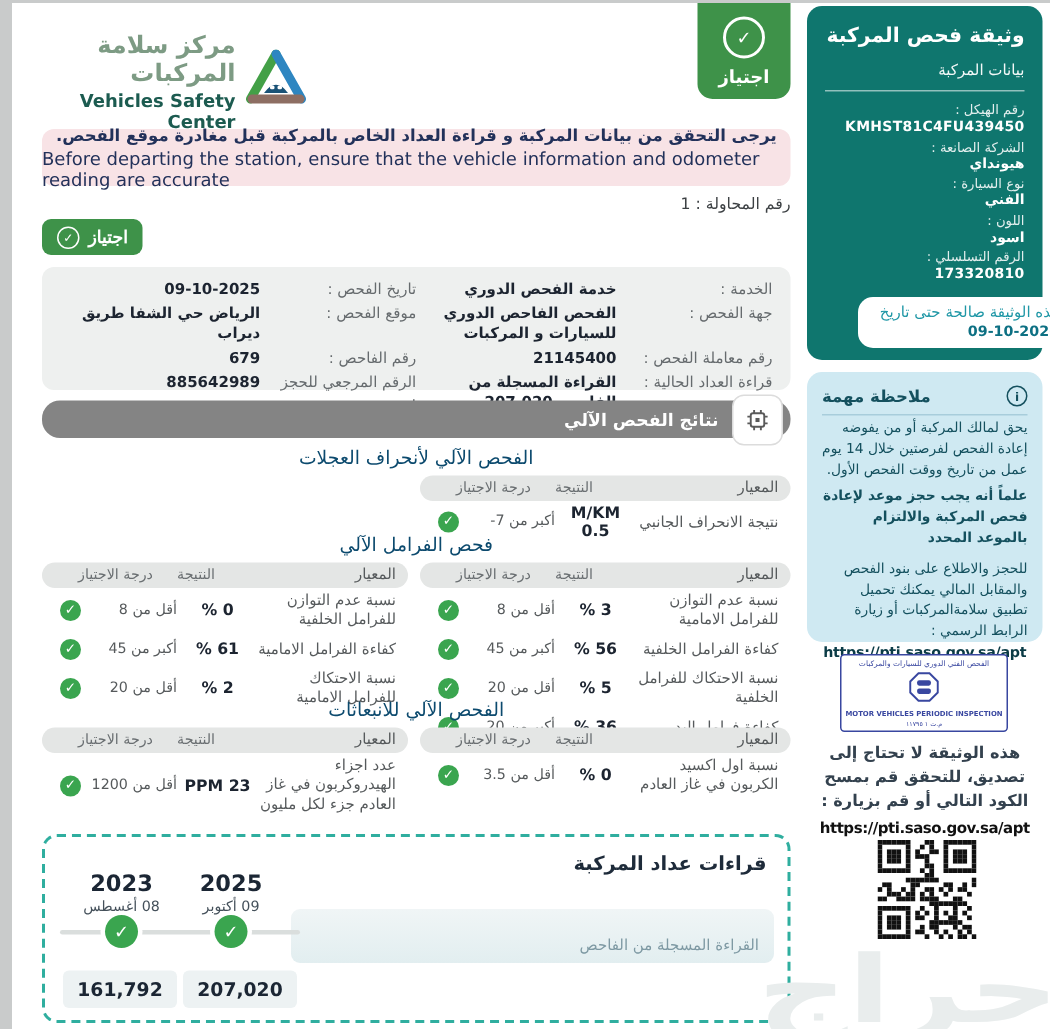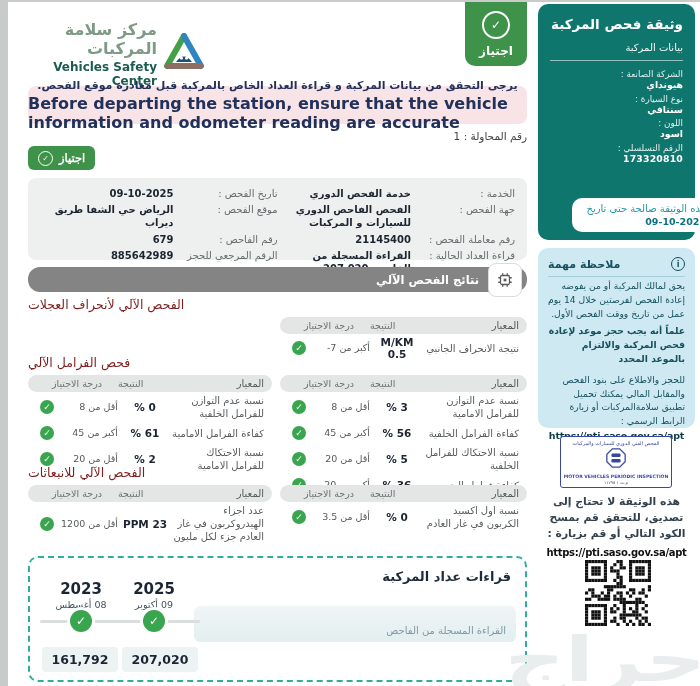--- a/index.html
+++ b/index.html
@@ -16,21 +16,21 @@
   .badge{left:465px;top:2px;width:62px;height:64px;background:#3e9249;border-radius:0 0 10px 10px;
          display:flex;flex-direction:column;align-items:center;justify-content:center;gap:5px}
   .badge-check{width:24px;height:24px;border:2px solid #fff;border-radius:50%;color:#fff;
          display:flex;align-items:center;justify-content:center;font-size:12px}
   .badge-check::before{content:"✓"}
   .badge-label{color:#fff;font-size:12px;font-weight:bold}
 
   .banner{left:28px;top:86px;width:499px;height:38px;background:#f8e3e6;border-radius:8px;
           display:flex;flex-direction:column;align-items:center;justify-content:center;gap:2px}
   .banner-ar{font-size:11px;font-weight:bold;color:#22315a}
-  .banner-en{font-size:16px;font-weight:bold;color:#22315a}
+  .banner-en{font-size:12px;font-weight:normal;color:#22315a}
 
   .attempt{left:28px;top:130px;width:499px;text-align:right;font-size:10.5px;color:#3d4144}
 
   .pass-btn{left:28px;top:146px;height:24px;padding:0 10px;background:#3e9249;border:none;border-radius:6px;
             display:flex;align-items:center;gap:6px;cursor:pointer}
   .btn-check{width:13px;height:13px;border:1.5px solid #fff;border-radius:50%;color:#fff;
              display:flex;align-items:center;justify-content:center;font-size:8px}
   .btn-check::before{content:"✓"}
   .pass-btn span.lbl{color:#fff;font-size:11.5px;font-weight:bold}
 
@@ -41,21 +41,21 @@
   .info-row{display:flex;gap:8px;margin-bottom:3px;font-size:10px;line-height:1.32}
   .info-label{width:96px;color:#666b6e;text-align:right;flex:none}
   .info-value{flex:1;text-align:right;font-weight:bold;color:#1c2430}
 
   
   .rbar{left:28px;top:267px;width:499px;height:25px;background:#848484;border-radius:12px}
   .rbar-title{position:absolute;right:48px;top:6px;color:#fff;font-size:11.5px;font-weight:bold}
   .rbar-icon{position:absolute;right:5px;top:-4px;width:32px;height:32px;background:#fff;border:1px solid #dcdcdc;
              border-radius:8px;display:flex;align-items:center;justify-content:center}
 
-  .sec-title{width:499px;left:28px;text-align:left;font-size:12.5px;color:#7f1d1d}
+  .sec-title{width:499px;left:28px;text-align:center;font-size:12.5px;color:#0c4a6e}
 
   
   .tbl{direction:rtl}
   .thead{display:flex;align-items:center;background:#e4e6e5;border-radius:12px;height:17px;
          padding:0 8px;font-size:9.5px;color:#6a6f72}
   .trow{display:flex;align-items:center;padding:2px 8px;min-height:18px}
   .c-crit{flex:1;text-align:right;font-size:10px;color:#565a5c;line-height:1.3}
   .c-res{width:54px;text-align:center;font-size:10.5px;font-weight:bold;color:#1c2430;direction:ltr}
   .c-grade{width:60px;text-align:right;font-size:9.5px;color:#565a5c;line-height:1.25}
   .c-chk{width:22px;display:flex;justify-content:center}
@@ -355,26 +355,30 @@
     <span class="chk odo-chk" style="left:113px"></span>
     <div class="odo-val" style="left:12px">161,792</div>
     <div class="odo-val" style="left:92px">207,020</div>
   </div>
 
   <div class="abs side-teal" dir="rtl">
     <div class="side-title">وثيقة فحص المركبة</div>
     <div class="side-sub">بيانات المركبة</div>
     <hr class="side-hr">
     <div>
+      <div class="sf-label">رقم الهيكل :</div>
+      <div class="sf-value">KMHST81C4FU439450</div>
+    </div>
+    <div>
       <div class="sf-label">الشركة الصانعة :</div>
       <div class="sf-value">هيونداي</div>
     </div>
     <div>
       <div class="sf-label">نوع السيارة :</div>
-      <div class="sf-value">سنتافي</div>
+      <div class="sf-value">الفني</div>
     </div>
     <div>
       <div class="sf-label">اللون :</div>
       <div class="sf-value">اسود</div>
     </div>
     <div>
       <div class="sf-label">الرقم التسلسلي :</div>
       <div class="sf-value">173320810</div>
     </div>
   </div>

